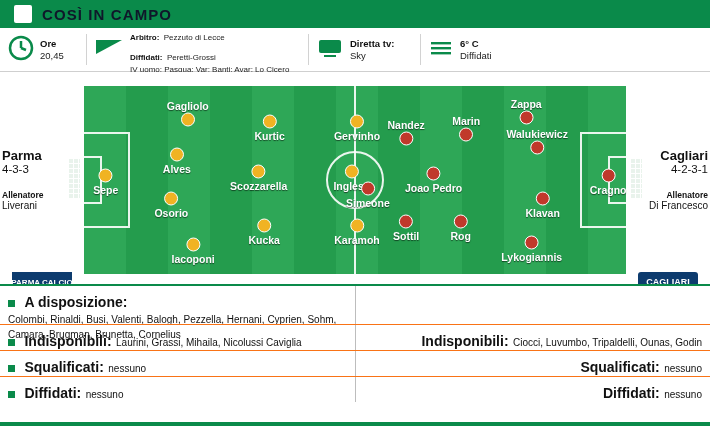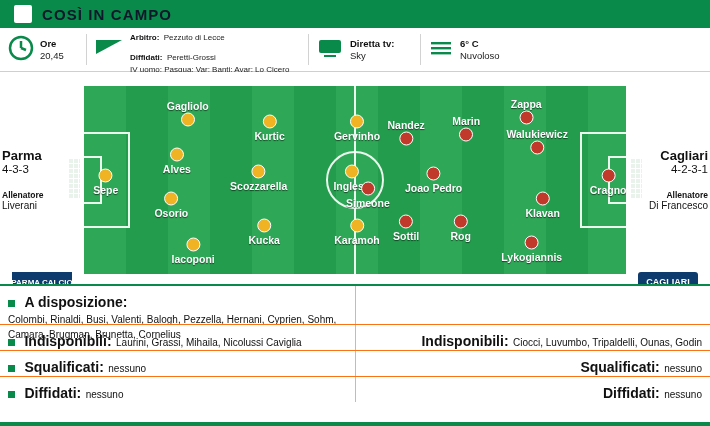--- a/index.html
+++ b/index.html
@@ -217,21 +217,21 @@
     <div class="infocell c-met">
       <span class="ic">
         <svg width="26" height="22" viewBox="0 0 26 22">
           <rect x="3" y="5" width="20" height="2.4" fill="#0a8a4a"></rect>
           <rect x="3" y="10" width="20" height="2.4" fill="#0a8a4a"></rect>
           <rect x="3" y="15" width="20" height="2.4" fill="#0a8a4a"></rect>
         </svg>
       </span>
       <div class="infotext">
         <div class="l1">6° C</div>
-        <div class="l2">Nuvoloso</div>
+        <div class="l2">Diffidati</div>
       </div>
     </div>
   </div>
 
   <div class="pitchzone">
 
     <div class="teamblock tl">
       <div class="tname">Parma</div>
       <div class="tform">4-3-3</div>
     </div>

